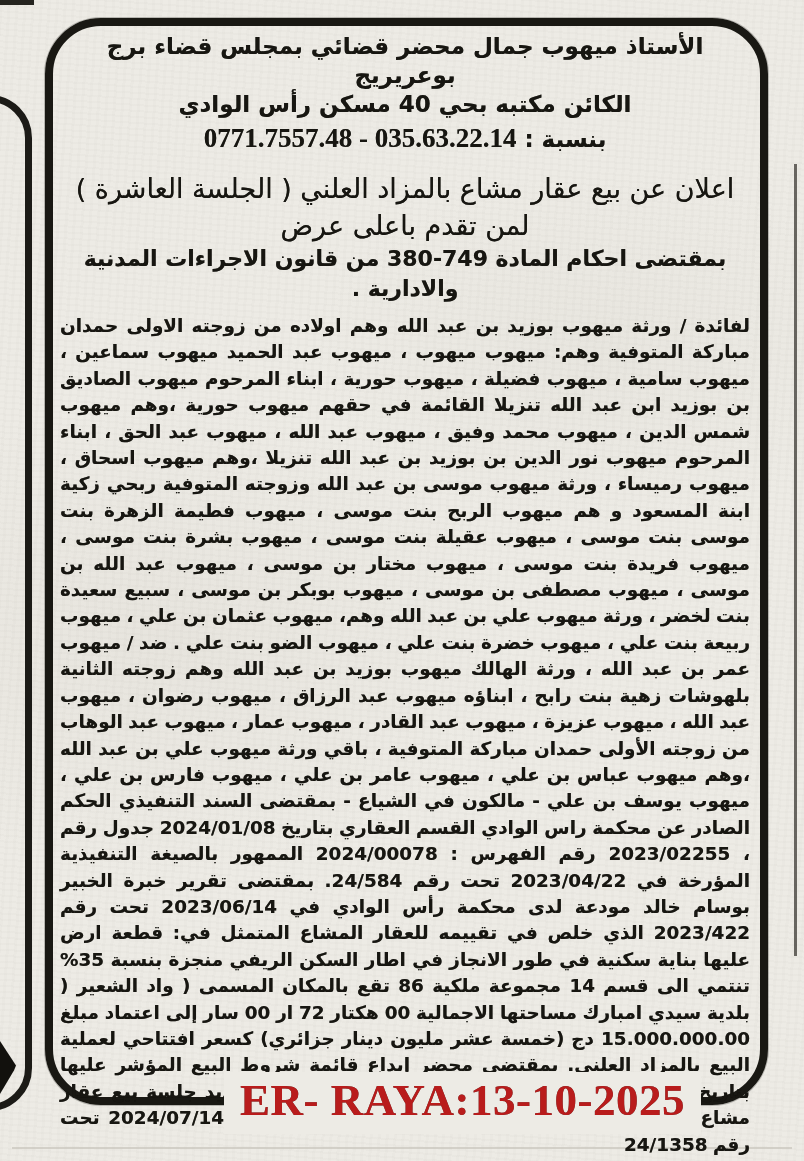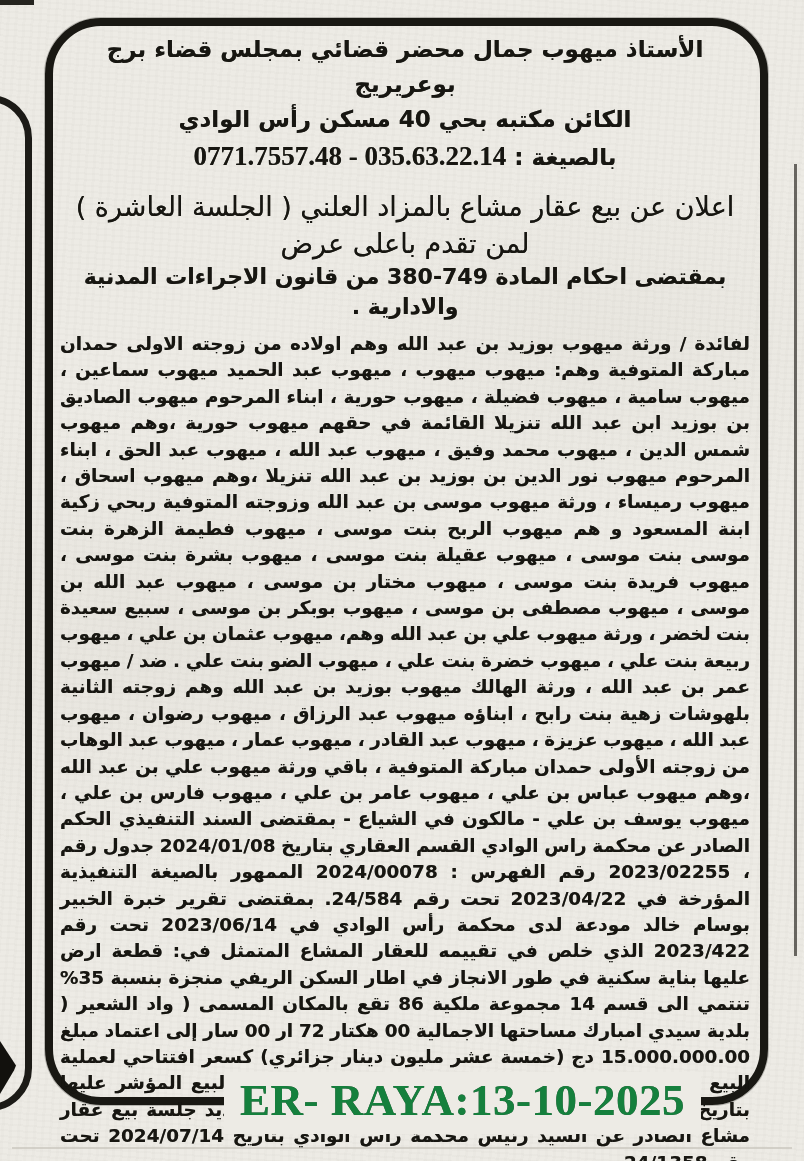--- a/index.html
+++ b/index.html
@@ -25,55 +25,55 @@
     clip-path:polygon(0 0,100% 46%,88% 55%,0 100%);}
   
   .right-rule{position:absolute;left:794px;top:164px;width:3px;height:792px;background:#46443e;opacity:.8;}
   
   .fold-line{position:absolute;left:12px;top:1147px;width:780px;height:2px;background:#cac7bd;opacity:.75;}
   
   .frame{position:absolute;left:45px;top:18px;width:707px;height:1071px;
     border:8px solid #191813;border-radius:56px;
     box-shadow:0 0 0 1px rgba(25,24,19,0.25);}
   .content{position:absolute;left:60px;top:32px;width:690px;direction:rtl;}
-  .office{text-align:center;font-weight:bold;font-size:23px;line-height:35px;
+  .office{text-align:center;font-weight:bold;font-size:23px;line-height:29px;
     text-shadow:0 0 .5px rgba(10,10,5,.6);}
   .phone{text-align:center;font-weight:bold;font-size:23px;line-height:38px;
     text-shadow:0 0 .5px rgba(10,10,5,.6);}
   .phone .nums{font-family:"Liberation Serif","DejaVu Serif",serif;font-size:27px;letter-spacing:.5px;}
   .title{text-align:center;font-weight:normal;font-size:27px;line-height:37px;margin-top:12px;
     text-shadow:0 0 .6px rgba(10,10,5,.75);}
   .subtitle{text-align:center;font-weight:bold;font-size:22px;line-height:30px;
     text-shadow:0 0 .5px rgba(10,10,5,.6);}
   .par{text-align:justify;text-align-last:right;font-weight:bold;font-size:18.4px;line-height:26.4px;
     word-spacing:-1px;margin-top:5px;text-shadow:0 0 .45px rgba(10,10,5,.55);}
   .par.first{margin-top:9px;}
   
   .footer{position:absolute;left:224px;top:1072px;z-index:5;direction:ltr;
     background:#edebe5;padding:2px 16px 8px;
     font-family:"Liberation Serif","DejaVu Serif",serif;font-weight:bold;font-size:45px;
-    letter-spacing:.5px;color:#15803d;white-space:nowrap;
+    letter-spacing:.5px;color:#b91c1c;white-space:nowrap;
     text-shadow:0 0 .6px rgba(10,10,5,.7);}
 </style>
 </head>
 <body>
 
 <div class="page">
 
   <div class="topleft-mark"></div>
   <div class="left-frame"></div>
   <div class="left-arrow"></div>
   <div class="right-rule"></div>
   <div class="frame"></div>
   <div class="fold-line"></div>
 
   <div class="content">
     <div class="office">الأستاذ ميهوب جمال محضر قضائي بمجلس قضاء برج بوعريريج</div>
     <div class="office">الكائن مكتبه بحي 40 مسكن رأس الوادي</div>
-    <div class="phone"><span>بالصيغة : </span><span class="nums">035.63.22.14 - 0771.7557.48</span></div>
+    <div class="phone"><span>بنسبة : </span><span class="nums">035.63.22.14 - 0771.7557.48</span></div>
     <div class="title">اعلان عن بيع عقار مشاع بالمزاد العلني ( الجلسة العاشرة ) لمن تقدم باعلى عرض</div>
     <div class="subtitle">بمقتضى احكام المادة 749-380 من قانون الاجراءات المدنية والادارية .</div>
     <div class="par first">لفائدة / ورثة ميهوب بوزيد بن عبد الله وهم اولاده من زوجته الاولى حمدان مباركة المتوفية وهم: ميهوب ميهوب ، ميهوب عبد الحميد ميهوب سماعين ، ميهوب سامية ، ميهوب فضيلة ، ميهوب حورية ، ابناء المرحوم ميهوب الصاديق بن بوزيد ابن عبد الله تنزيلا القائمة في حقهم ميهوب حورية ،وهم ميهوب شمس الدين ، ميهوب محمد وفيق ، ميهوب عبد الله ، ميهوب عبد الحق ، ابناء المرحوم ميهوب نور الدين بن بوزيد بن عبد الله تنزيلا ،وهم ميهوب اسحاق ، ميهوب رميساء ، ورثة ميهوب موسى بن عبد الله وزوجته المتوفية ربحي زكية ابنة المسعود و هم ميهوب الربح بنت موسى ، ميهوب فطيمة الزهرة بنت موسى بنت موسى ، ميهوب عقيلة بنت موسى ، ميهوب بشرة بنت موسى ، ميهوب فريدة بنت موسى ، ميهوب مختار بن موسى ، ميهوب عبد الله بن موسى ، ميهوب مصطفى بن موسى ، ميهوب بوبكر بن موسى ، سبيع سعيدة بنت لخضر ، ورثة ميهوب علي بن عبد الله وهم، ميهوب عثمان بن علي ، ميهوب ربيعة بنت علي ، ميهوب خضرة بنت علي ، ميهوب الضو بنت علي . ضد / ميهوب عمر بن عبد الله ، ورثة الهالك ميهوب بوزيد بن عبد الله وهم زوجته الثانية بلهوشات زهية بنت رابح ، ابناؤه ميهوب عبد الرزاق ، ميهوب رضوان ، ميهوب عبد الله ، ميهوب عزيزة ، ميهوب عبد القادر ، ميهوب عمار ، ميهوب عبد الوهاب من زوجته الأولى حمدان مباركة المتوفية ، باقي ورثة ميهوب علي بن عبد الله ،وهم ميهوب عباس بن علي ، ميهوب عامر بن علي ، ميهوب فارس بن علي ، ميهوب يوسف بن علي - مالكون في الشياع - بمقتضى السند التنفيذي الحكم الصادر عن محكمة راس الوادي القسم العقاري بتاريخ 2024/01/08 جدول رقم ، 2023/02255 رقم الفهرس : 2024/00078 الممهور بالصيغة التنفيذية المؤرخة في 2023/04/22 تحت رقم 24/584. بمقتضى تقرير خبرة الخبير بوسام خالد مودعة لدى محكمة رأس الوادي في 2023/06/14 تحت رقم 2023/422 الذي خلص في تقييمه للعقار المشاع المتمثل في: قطعة ارض عليها بناية سكنية في طور الانجاز في اطار السكن الريفي منجزة بنسبة 35% تنتمي الى قسم 14 مجموعة ملكية 86 تقع بالمكان المسمى ( واد الشعير ( بلدية سيدي امبارك مساحتها الاجمالية 00 هكتار 72 ار 00 سار إلى اعتماد مبلغ 15.000.000.00 دج (خمسة عشر مليون دينار جزائري) كسعر افتتاحي لعملية البيع بالمزاد العلني. بمقتضى محضر إيداع قائمة شروط البيع المؤشر عليها بتاريخ 2024/05/28 تحت رقم 2024/54  بمقتضى أمر بتحديد جلسة بيع عقار مشاع الصادر عن السيد رئيس محكمة رأس الوادي بتاريخ 2024/07/14 تحت رقم 24/1358</div>
 
   </div>
 
   <div class="footer">ER- RAYA:13-10-2025</div>
 
 </div>
 

